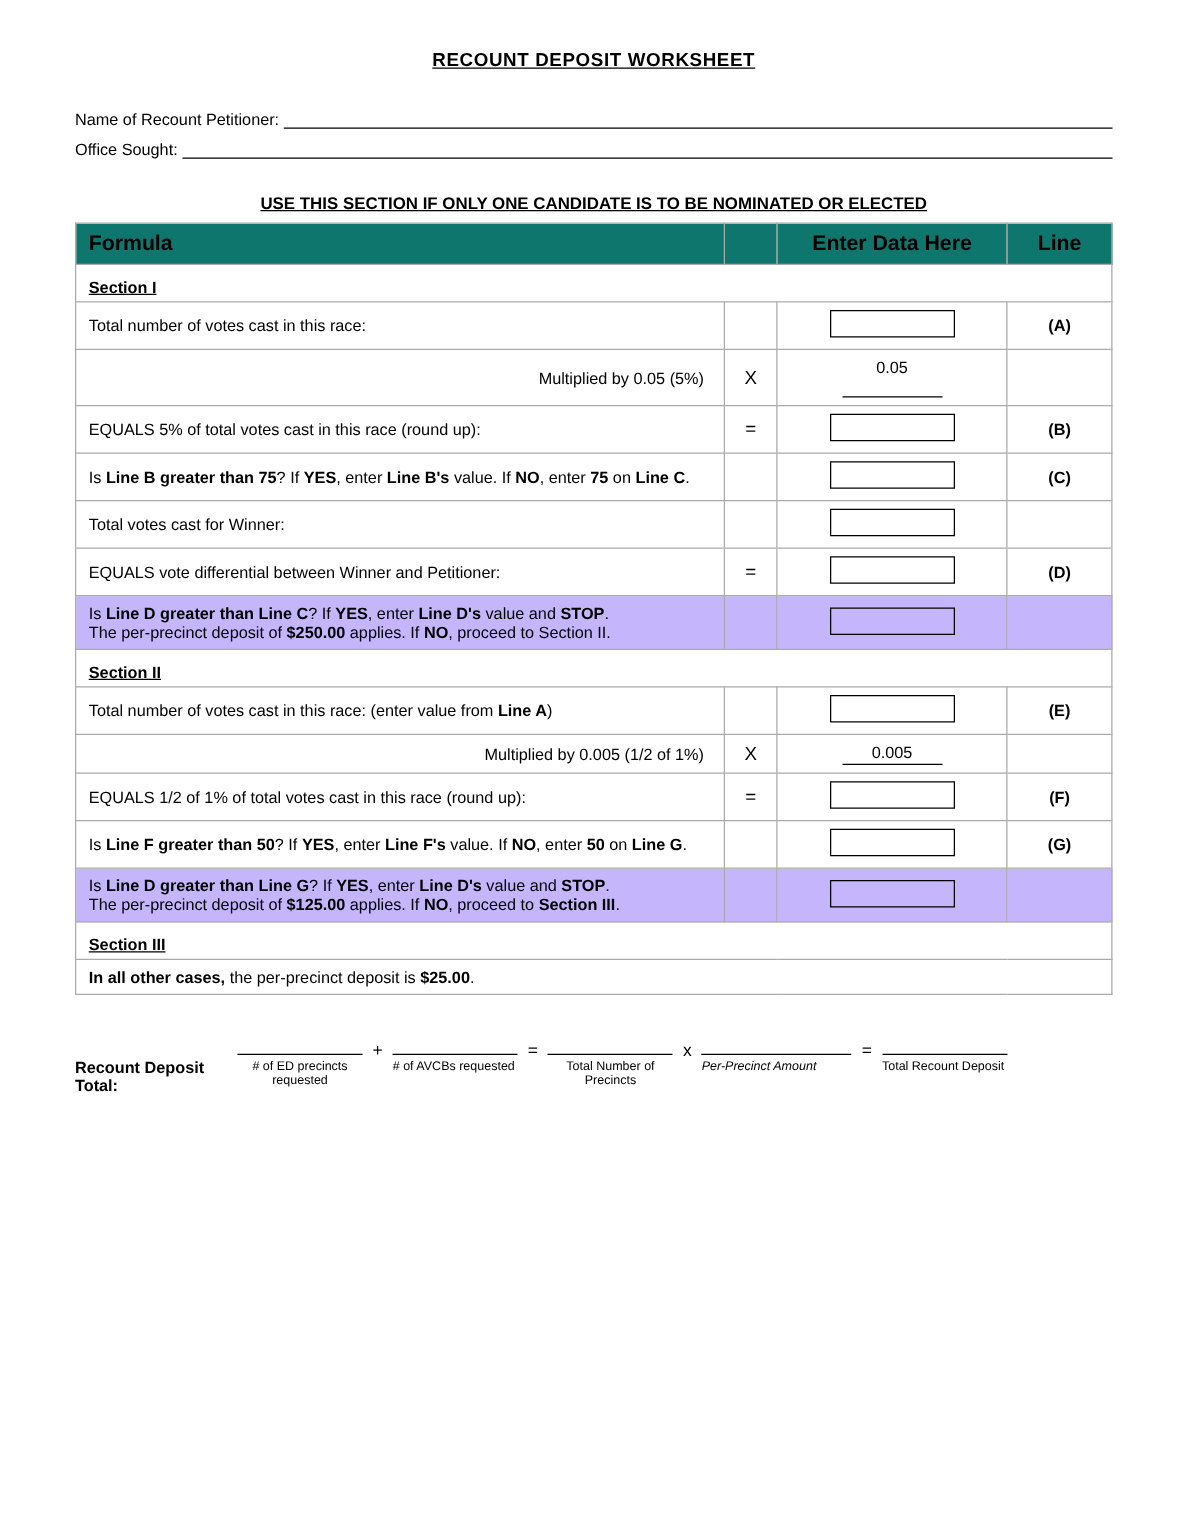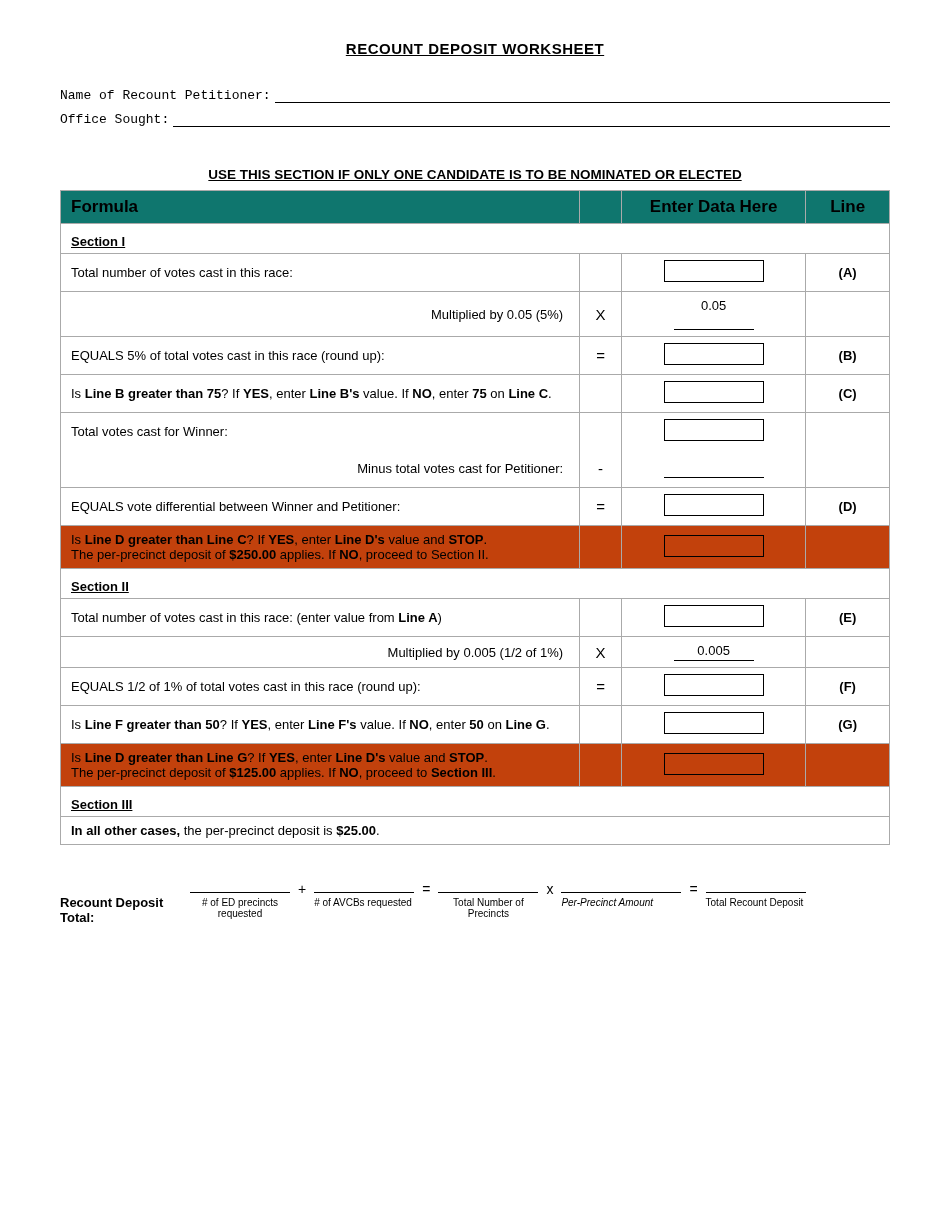--- a/index.html
+++ b/index.html
@@ -14,22 +14,21 @@
     }
     .page-title {
       text-align: center;
       font-weight: bold;
       font-size: 15px;
       margin-bottom: 28px;
       text-decoration: underline;
       letter-spacing: 0.5px;
     }
     .header-fields {
-      margin-bottom: 40px;
-      font-family: Liberation Mono, monospace;
+      margin-bottom: 28px;
     }
     .header-field {
       display: flex;
       align-items: flex-end;
       margin-bottom: 6px;
       font-size: 13px;
     }
     .header-field label {
       white-space: nowrap;
       margin-right: 4px;
@@ -68,21 +67,21 @@
     .thead-row th.col-data { text-align: center; }
     .thead-row th.col-line { text-align: center; }
     .section-heading-row td {
       font-weight: bold;
       text-decoration: underline;
       background: #fff;
       padding-top: 10px;
       padding-bottom: 4px;
     }
     .shaded-row td {
-      background: #c2410c;
+      background: #c4b5fd;
     }
     .input-box {
       border: 1px solid #000;
       height: 22px;
       width: 100px;
       display: inline-block;
     }
     .symbol-cell {
       text-align: center;
       font-weight: normal;
@@ -226,28 +225,20 @@
 
     <tr class="votes-winner-row">
       <td class="formula-cell">Total votes cast for Winner:</td>
       <td class="symbol-cell"></td>
       <td class="data-cell">
         <div class="input-box"></div>
       </td>
       <td class="line-cell"></td>
     </tr>
 
-    <tr class="votes-petitioner-row">
-      <td class="formula-cell" style="text-align:right; padding-right:16px;">Minus total votes cast for Petitioner:</td>
-      <td class="symbol-cell">-</td>
-      <td class="data-cell">
-        <div style="border-bottom:1px solid #000; height:22px; width:100px; display:inline-block;"></div>
-      </td>
-      <td class="line-cell"></td>
-    </tr>
 
     <tr>
       <td class="formula-cell">EQUALS vote differential between Winner and Petitioner:</td>
       <td class="symbol-cell">=</td>
       <td class="data-cell">
         <div class="input-box"></div>
       </td>
       <td class="line-cell">(D)</td>
     </tr>
 

